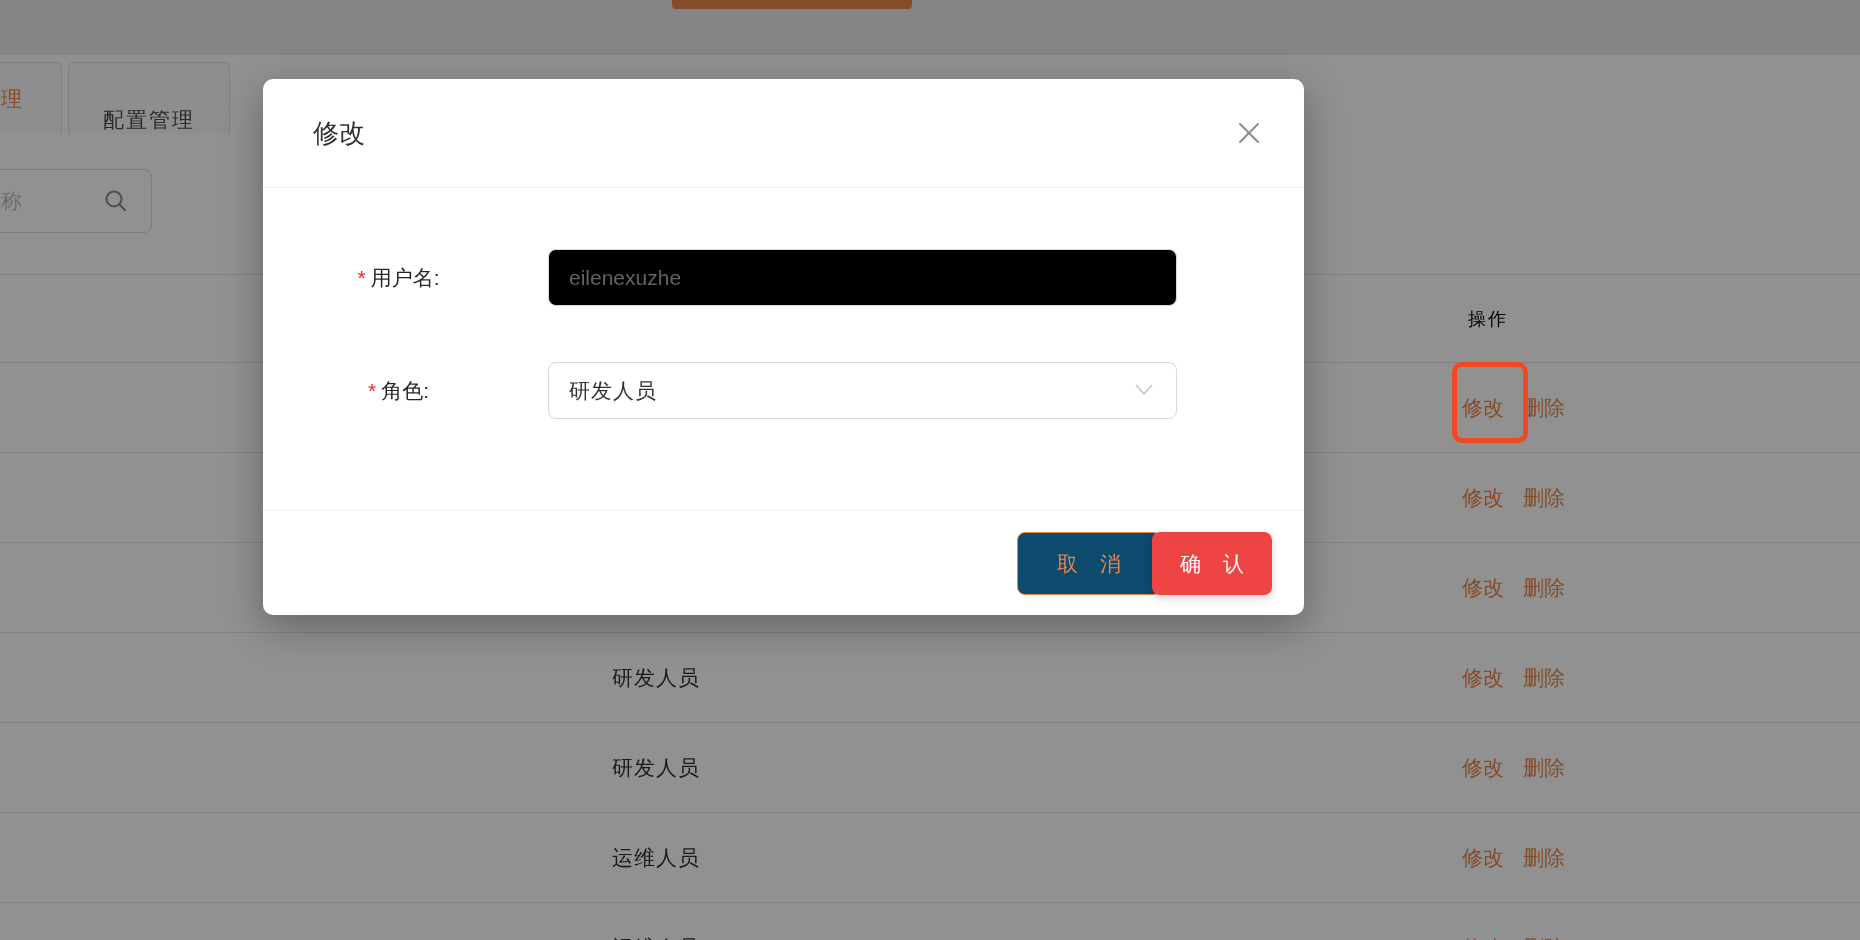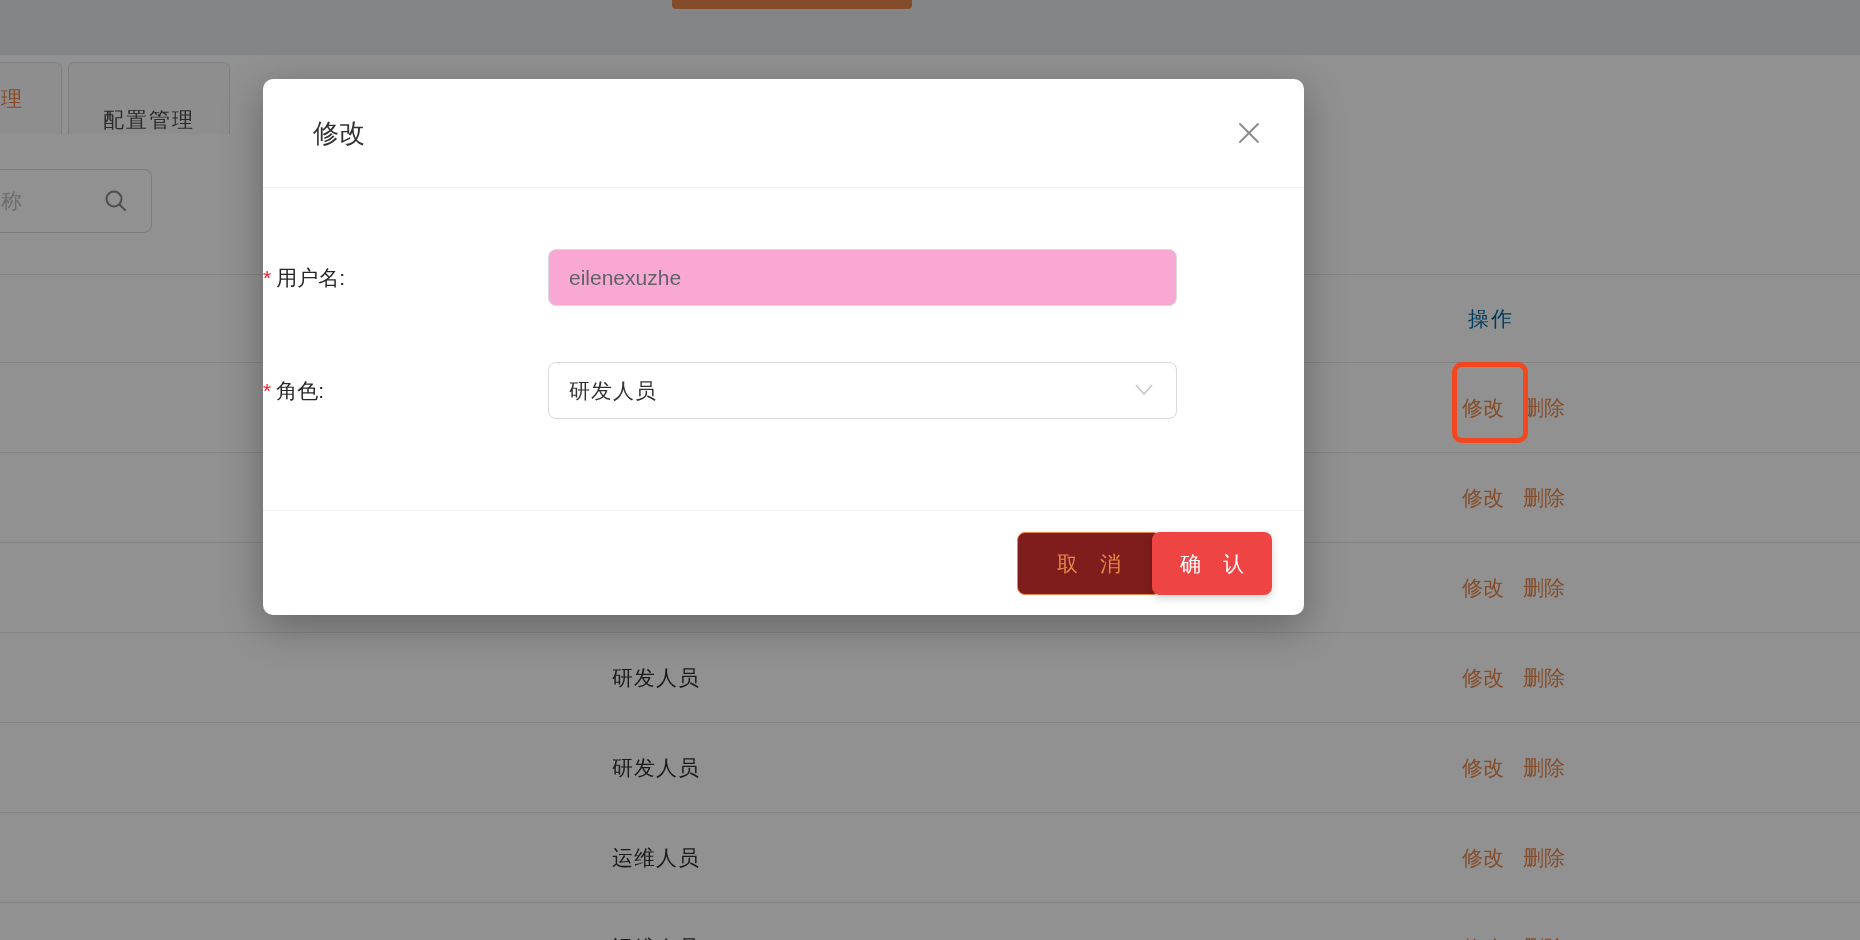--- a/index.html
+++ b/index.html
@@ -24,21 +24,21 @@
 
   .search-box { position:absolute; left:-60px; top:169px; width:212px; height:64px;
     background:#FFFFFF; border:1px solid #D8DADF; border-radius:8px; z-index:2; }
   .search-ph { position:absolute; left:60px; top:50%; transform:translateY(-50%);
     color:#BFBFBF; font-size:21px; }
   .search-icon { position:absolute; right:22px; top:50%; transform:translateY(-50%); width:26px; height:26px; }
 
   .table { position:absolute; left:0; top:274px; width:1860px; border-top:1px solid #E4E5E8; z-index:1; }
   .thead { position:relative; height:88px; border-bottom:1px solid #E4E5E8; }
   .th-op { position:absolute; left:1468px; top:50%; transform:translateY(-50%);
-    color:#0369a1; font-size:21px; letter-spacing:2px; }
+    color:#000000; font-size:18px; letter-spacing:2px; }
   .trow { position:relative; height:90px; border-bottom:1px solid #E4E5E8; }
   .td-role { position:absolute; left:612px; top:50%; transform:translateY(-50%);
     color:#303133; font-size:21px; letter-spacing:1px; }
   .td-ops { position:absolute; left:1462px; top:50%; transform:translateY(-50%);
     display:flex; gap:19px; }
   .op-link { color:#E8874A; font-size:21px; cursor:pointer; }
 
   
   .backdrop { position:absolute; inset:0; background:rgba(0,0,0,0.43); z-index:10; }
 
@@ -49,39 +49,39 @@
   .modal-header { position:absolute; left:0; top:0; width:100%; height:109px;
     border-bottom:1px solid #EFEFF1; }
   .modal-title { position:absolute; left:50px; top:50%; transform:translateY(-50%);
     color:#303133; font-size:26px; }
   .modal-close { position:absolute; right:38px; top:38px; width:34px; height:34px;
     display:flex; align-items:center; justify-content:center; cursor:pointer; background:none; border:none; }
 
   .form-row { position:absolute; left:0; width:100%; height:57px; display:flex; align-items:center; }
   .form-row-1 { top:170px; }
   .form-row-2 { top:283px;padding-left:12px; }
-  .form-label { position:absolute; left:0; width:271px; text-align:left;
+  .form-label { position:absolute; left:0; width:271px; text-align:center;
     color:#262626; font-size:21px; }
   .req-mark { color:#F5222D; margin-right:5px; font-size:21px; }
   .text-input { position:absolute; left:285px; width:629px; height:57px;
     border:1px solid #D9D9D9; border-radius:8px; padding:8px 20px;
     font-size:21px; color:#606266; font-family:"Liberation Sans","DejaVu Sans",sans-serif;
-    outline:none; background:#f9a8d4; }
+    outline:none; background:#000000; }
   .select-box { position:absolute; left:285px; width:629px; height:57px;
     border:1px solid #D9D9D9; border-radius:8px; display:flex; align-items:center;
     padding:0 20px; cursor:pointer; background:#fff; }
   .select-value { color:#303133; font-size:21px; letter-spacing:1px; }
   .chevron-down { position:absolute; right:22px; top:50%; transform:translateY(-50%); }
 
   .modal-footer-divider { position:absolute; left:0; top:431px; width:100%; height:1px; background:#EFEFF1; }
   .btn { position:absolute; top:453px; height:63px; border-radius:8px; font-size:21px;
     letter-spacing:8px; text-indent:8px; cursor:pointer;
     font-family:"Liberation Sans","DejaVu Sans",sans-serif;
     display:flex; align-items:center; justify-content:center; }
-  .btn-cancel { left:754px; width:144px; background:#7f1d1d; color:#E8874A;
+  .btn-cancel { left:754px; width:144px; background:#0c4a6e; color:#E8874A;
     border:1px solid #E8874A; }
   .btn-confirm { left:889px; width:120px; background:#ef4444; color:#FFFFFF;
     border:none; box-shadow:0 3px 8px rgba(0,0,0,0.18); }
 
   
   .annotation-box { position:absolute; left:1452px; top:362px; width:76px; height:81px;
     border:5px solid #F3481F; border-radius:10px; z-index:40; }
 </style>
 </head>
 <body>

